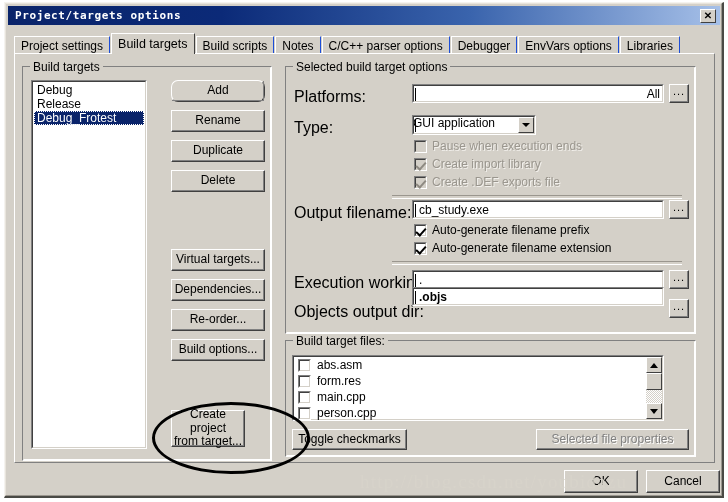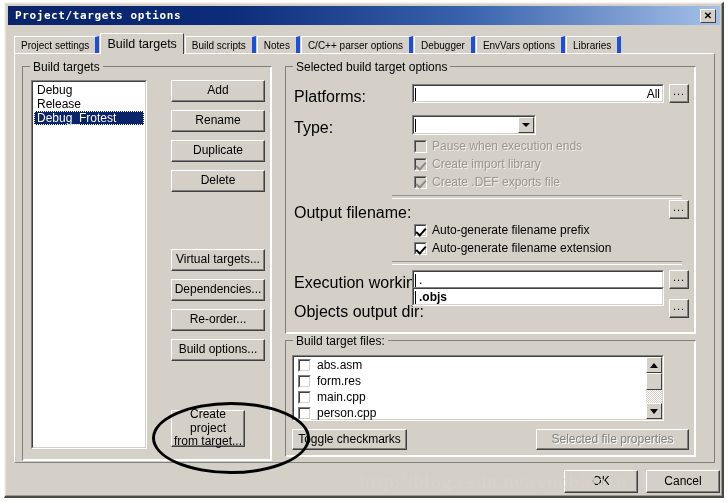--- a/index.html
+++ b/index.html
@@ -81,24 +81,24 @@
     width: 700px; height: 21px;
     display: flex;
     align-items: flex-end;
   }
   .tab {
     height: 18px;
     padding: 0 6px;
     background: #d4d0c8;
     border-top: 1px solid #ffffff;
     border-left: 1px solid #ffffff;
-    border-right: 4px solid #1d4ed8;
+    border-right: 1px solid #1d4ed8;
     border-bottom: none;
     display: flex; align-items: center;
-    font-size: 10px;
+    font-size: 12px;
     white-space: nowrap;
     box-sizing: border-box;
     margin-right: 1px;
     color: #000;
     cursor: default;
   }
   .tab.active {
     height: 21px;
     margin-top: -3px;
     background: #d4d0c8;
@@ -427,21 +427,21 @@
 
     <div class="sunken" id="targets-list">
       <div class="sunken-in"></div>
       <div style="position:absolute;left:2px;top:2px;right:2px;">
         <div class="target-item">Debug</div>
         <div class="target-item">Release</div>
         <div class="target-item selected">Debug_Frotest</div>
       </div>
     </div>
 
-    <div class="btn tgt-btn" style="top:13px;">Add</div>
+    <div class="btn tgt-btn" style="top:13px;border-radius:7px;">Add</div>
     <div class="btn tgt-btn" style="top:43px;">Rename</div>
     <div class="btn tgt-btn" style="top:73px;">Duplicate</div>
     <div class="btn tgt-btn" style="top:103px;">Delete</div>
     <div class="btn tgt-btn" style="top:182px;">Virtual targets...</div>
     <div class="btn tgt-btn" style="top:212px;">Dependencies...</div>
     <div class="btn tgt-btn" style="top:242px;">Re-order...</div>
     <div class="btn tgt-btn" style="top:272px;">Build options...</div>
 
     <div class="btn" id="create-project-button" style="position:absolute;left:148px;top:343px;width:74px;height:37px;white-space:pre-line;">Create project
 from target...</div>
@@ -455,20 +455,21 @@
       <div class="sunken-in"></div>
       <div class="caret"></div>
       <div class="fval" style="left:6px;text-align:right;">All</div>
     </div>
     <div class="btn dots-btn" style="left:383px; top:17px;">...</div>
 
     <span class="lbl" style="left:8px; top:52px;">Type:</span>
     <div class="sunken combo" style="left:126px; top:48px; width:124px;">
       <div class="sunken-in"></div>
       <div class="caret"></div>
+      <div class="fval" style="left:6px; top:3px;">GUI application</div>
       <div class="arrow-box">
           <span class="tri-down"></span>
         </div>
     </div>
 
     <div class="cb-row disabled" style="left:128px; top:72px;">
       <span class="cbox"></span>
       <span>Pause when execution ends</span>
     </div>
     <div class="cb-row disabled" style="left:128px; top:90px;">
@@ -476,20 +477,25 @@
       <span>Create import library</span>
     </div>
     <div class="cb-row disabled" style="left:128px; top:108px;">
       <span class="cbox checked"></span>
       <span>Create .DEF exports file</span>
     </div>
 
     <div style="position:absolute;left:106px;top:128px;width:290px;height:2px;border-top:1px solid #9a968e;border-bottom:1px solid #ffffff;"></div>
 
     <span class="lbl" style="left:8px; top:137px;">Output filename:</span>
+    <div class="sunken field" style="left:126px; top:133px; width:252px;">
+      <div class="sunken-in"></div>
+      <div class="caret"></div>
+      <div class="fval" style="left:6px;">cb_study.exe</div>
+    </div>
     <div class="btn dots-btn" style="left:383px; top:133px;">...</div>
 
     <div class="cb-row" style="left:128px; top:156px;">
       <span class="cbox checked"></span>
       <span>Auto-generate filename prefix</span>
     </div>
     <div class="cb-row" style="left:128px; top:174px;">
       <span class="cbox checked"></span>
       <span>Auto-generate filename extension</span>
     </div>

